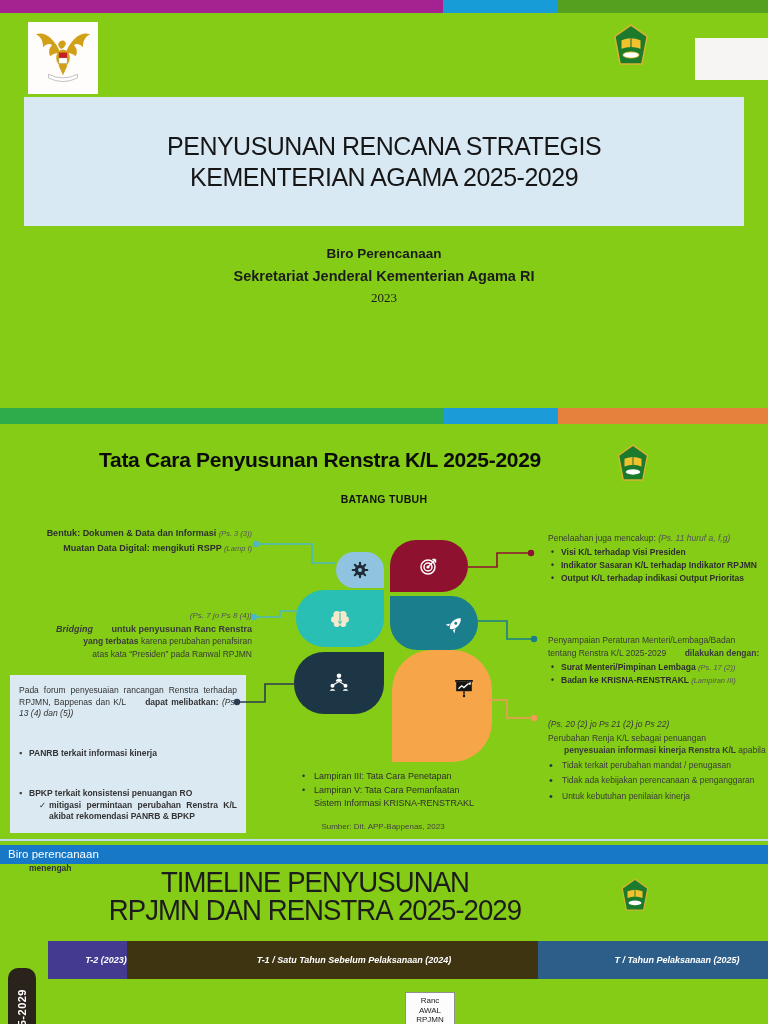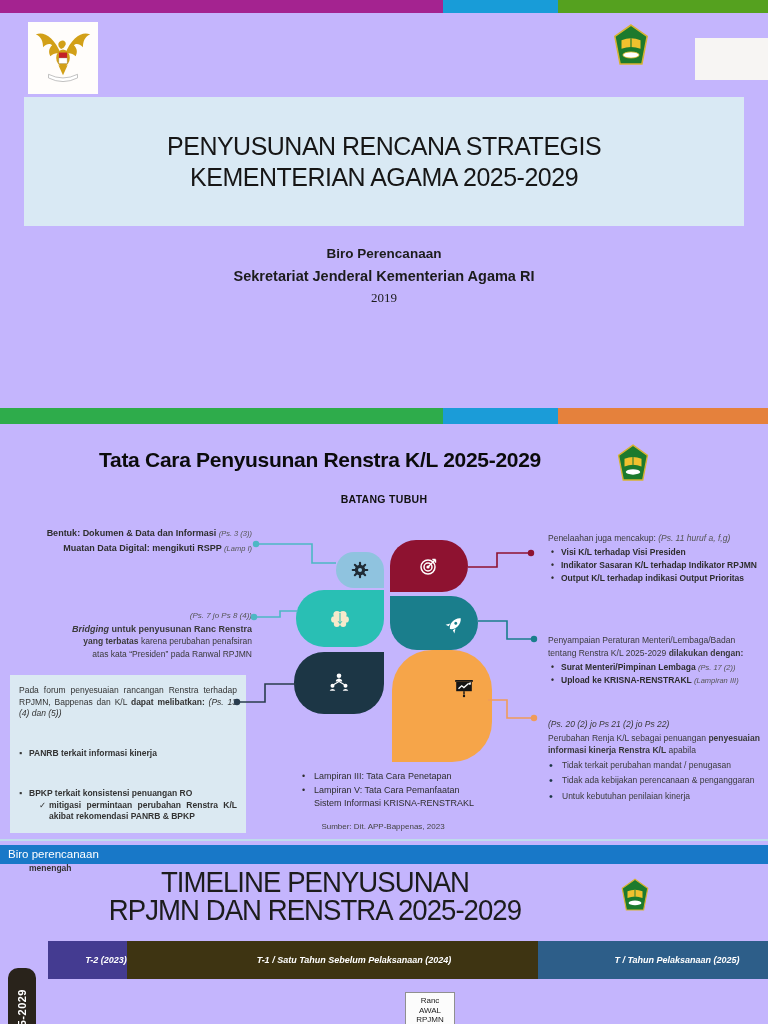--- a/index.html
+++ b/index.html
@@ -1,16 +1,16 @@
 <!DOCTYPE html>
 <html><head>
 <meta charset="utf-8">
 <style>
   html,body{margin:0;padding:0;background:#e9e9e9;}
-  #page{position:relative;width:768px;height:1024px;background:#c4b5fd;overflow:hidden;
+  #page{position:relative;width:768px;height:1024px;background:#84cc16;overflow:hidden;
         font-family:"Liberation Sans",sans-serif;color:#333;}
   .abs{position:absolute;}
 
   
   .topbar{left:0;top:0;width:768px;height:13px;display:flex;}
   .topbar .seg1{width:443px;background:#A42390;}
   .topbar .seg2{width:115px;background:#189CD8;}
   .topbar .seg3{width:210px;background:#55A11F;}
   .garuda-card{left:28px;top:22px;width:70px;height:72px;background:#fffdfb;display:flex;align-items:center;justify-content:center;}
   .kemenag1{left:612px;top:24px;}
@@ -31,21 +31,21 @@
   .sepbar .seg3{width:210px;background:#E5813C;}
 
   
   #slide2{left:0;top:424px;width:768px;height:421px;}
   .s2title{left:0;top:24px;width:640px;text-align:center;font-size:21px;font-weight:bold;color:#0b0b0b;letter-spacing:-0.3px;}
   .kemenag2{left:616px;top:20px;}
   .batang{left:0;top:69px;width:768px;text-align:center;font-size:10.5px;font-weight:bold;color:#111;letter-spacing:.3px;}
   .ltop{left:8px;top:102px;width:244px;text-align:right;font-size:9px;line-height:14px;color:#2e2e2e;}
   .lmid{left:8px;top:178px;width:244px;text-align:right;font-size:8.5px;line-height:12.5px;color:#3a3a3a;}
   .cite{font-style:italic;font-size:7.5px;color:#555;}
-  .b{font-weight:bold;}
+  .b{font-weight:bold;margin-left:16px;}
   .bi{font-weight:bold;font-style:italic;}
   .bluebox{left:10px;top:251px;width:236px;height:158px;background:#DBE9F2;box-sizing:border-box;
            padding:10px 9px 6px 9px;font-size:8.5px;line-height:1.38;color:#333;text-align:justify;}
   .bluebox .bb{padding-left:10px;position:relative;font-weight:bold;margin-top:28px;}
   .bluebox .bb::before{content:"\25AA";position:absolute;left:0;top:0;}
   .bluebox .check{padding-left:30px;position:relative;font-weight:bold;}
   .bluebox .check::before{content:"\2713";position:absolute;left:20px;top:0;font-weight:normal;}
 
   .diagram{left:230px;top:101px;width:312px;height:270px;}
   .leaf{position:absolute;}
@@ -138,21 +138,21 @@
   <div class="abs faintbox"></div>
 
   <div class="abs titlebox">
     <div>PENYUSUNAN RENCANA STRATEGIS</div>
     <div>KEMENTERIAN AGAMA 2025-2029</div>
   </div>
 
   <div class="abs orgblock">
     <div class="org1">Biro Perencanaan</div>
     <div class="org2">Sekretariat Jenderal Kementerian Agama RI</div>
-    <div class="orgyear">2019</div>
+    <div class="orgyear">2023</div>
   </div>
 
   <div class="abs sepbar">
     <div class="seg1"></div>
     <div class="seg2"></div>
     <div class="seg3"></div>
   </div>
 
   <div id="slide2" class="abs">
     <div class="abs s2title">Tata Cara Penyusunan Renstra K/L 2025-2029</div>
@@ -284,21 +284,21 @@
         <li>Visi K/L terhadap Visi Presiden</li>
         <li>Indikator Sasaran K/L terhadap Indikator RPJMN</li>
         <li>Output K/L terhadap indikasi Output Prioritas</li>
       </ul>
     </div>
 
     <div class="abs rmid">
       <div><span>Penyampaian Peraturan Menteri/Lembaga/Badan tentang Renstra K/L 2025-2029 </span><span class="b">dilakukan dengan:</span></div>
       <ul class="rlist">
         <li><span>Surat Menteri/Pimpinan Lembaga </span><span class="cite" style="font-weight:normal;">(Ps. 17 (2))</span></li>
-        <li><span>Upload ke KRISNA-RENSTRAKL </span><span class="cite" style="font-weight:normal;">(Lampiran III)</span></li>
+        <li><span>Badan ke KRISNA-RENSTRAKL </span><span class="cite" style="font-weight:normal;">(Lampiran III)</span></li>
       </ul>
     </div>
 
     <div class="abs rbot">
       <div class="cite" style="font-size:8.5px;color:#3a3a3a;">(Ps. 20 (2) jo Ps 21 (2)  jo  Ps 22)</div>
       <div style="margin-top:1px;"><span>Perubahan Renja K/L sebagai penuangan </span><span class="b">penyesuaian informasi kinerja Renstra K/L</span><span> apabila</span></div>
       <ul class="dotlist">
         <li>Tidak terkait perubahan mandat / penugasan</li>
         <li>Tidak ada kebijakan perencanaan &amp; penganggaran</li>
         <li>Untuk kebutuhan penilaian kinerja</li>

